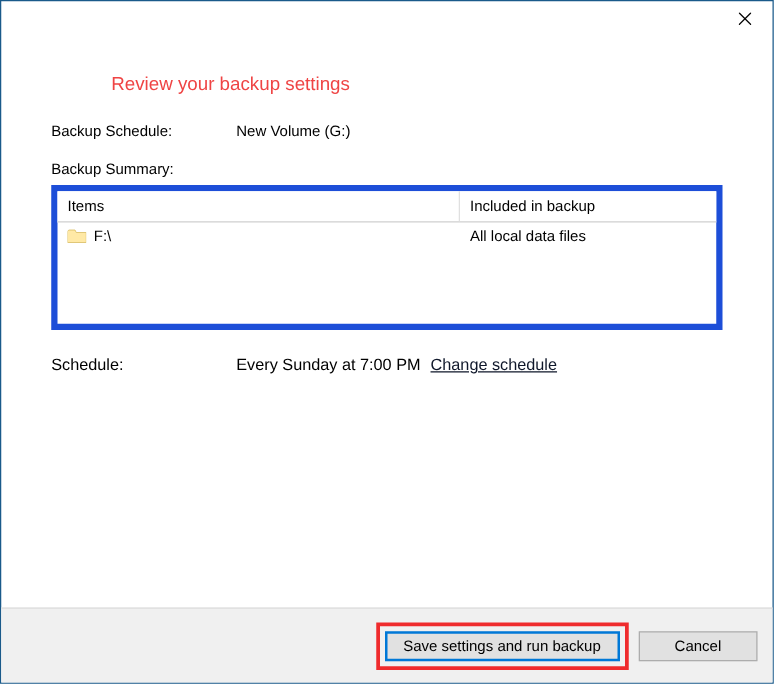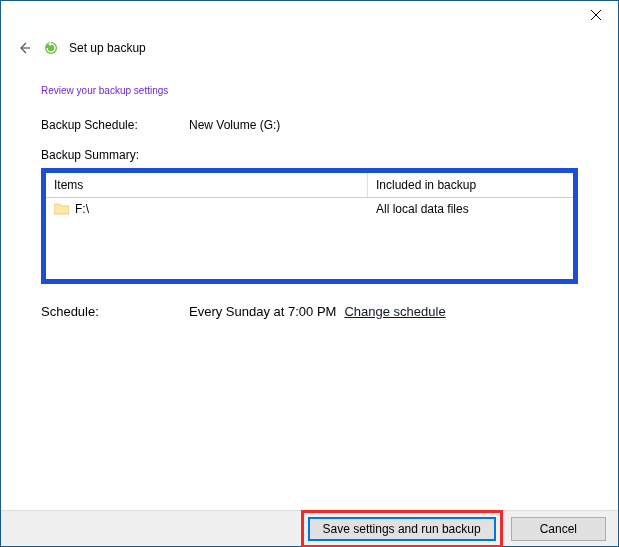--- a/index.html
+++ b/index.html
@@ -56,24 +56,25 @@
   }
   .header-title {
     font-size: 12px;
     color: #000;
   }
   .content {
     flex: 1;
     padding: 28px 40px 10px 40px;
   }
   .page-heading {
-    font-size: 10px;
-    color: #6d28d9;
+    font-size: 15px;
+    color: #ef4444;
     margin-bottom: 22px;
     font-weight: normal;
+    margin-left: 48px;
   }
   .kv-row {
     display: flex;
     margin-bottom: 16px;
     font-size: 12px;
   }
   .kv-label { width: 148px; }
   .summary-box {
     border: 5px solid #1d4ed8;
     height: 116px;
@@ -121,21 +122,21 @@
     font-size: 13px;
   }
   .schedule-row .kv-label { width: 148px; }
   .link {
     color: #0f172a;
     text-decoration: underline;
     margin-left: 8px;
     cursor: pointer;
   }
   .footer {
-    height: 36px;
+    height: 60px;
     background: #f0f0f0;
     border-top: 1px solid #dcdcdc;
     display: flex;
     align-items: center;
     justify-content: flex-end;
     padding: 0 12px;
     gap: 8px;
   }
   .btn {
     height: 24px;
@@ -166,34 +167,20 @@
 
   <div class="titlebar">
     <div class="close-btn">
       <svg width="10" height="10" viewBox="0 0 10 10">
         <line x1="0" y1="0" x2="10" y2="10" stroke="#000" stroke-width="1"></line>
         <line x1="10" y1="0" x2="0" y2="10" stroke="#000" stroke-width="1"></line>
       </svg>
     </div>
   </div>
 
-  <div class="header-row">
-    <div class="back-arrow">
-      <svg width="16" height="16" viewBox="0 0 16 16">
-        <path d="M10 3 L5 8 L10 13" stroke="#555" stroke-width="1.2" fill="none"></path>
-        <line x1="5" y1="8" x2="14" y2="8" stroke="#555" stroke-width="1.2"></line>
-      </svg>
-    </div>
-    <svg class="header-icon" width="16" height="16" viewBox="0 0 16 16">
-      <circle cx="8" cy="8" r="6" fill="#6fbf44"></circle>
-      <path d="M8 4 A4 4 0 1 1 4 8" stroke="#fff" stroke-width="1.4" fill="none"></path>
-      <path d="M8 2 L8 6 L5 4 Z" fill="#fff"></path>
-    </svg>
-    <span class="header-title">Set up backup</span>
-  </div>
 
   <div class="content">
 
     <div class="page-heading">Review your backup settings</div>
 
     <div class="kv-row">
       <span class="kv-label">Backup Schedule:</span>
       <span>New Volume (G:)</span>
     </div>
 

